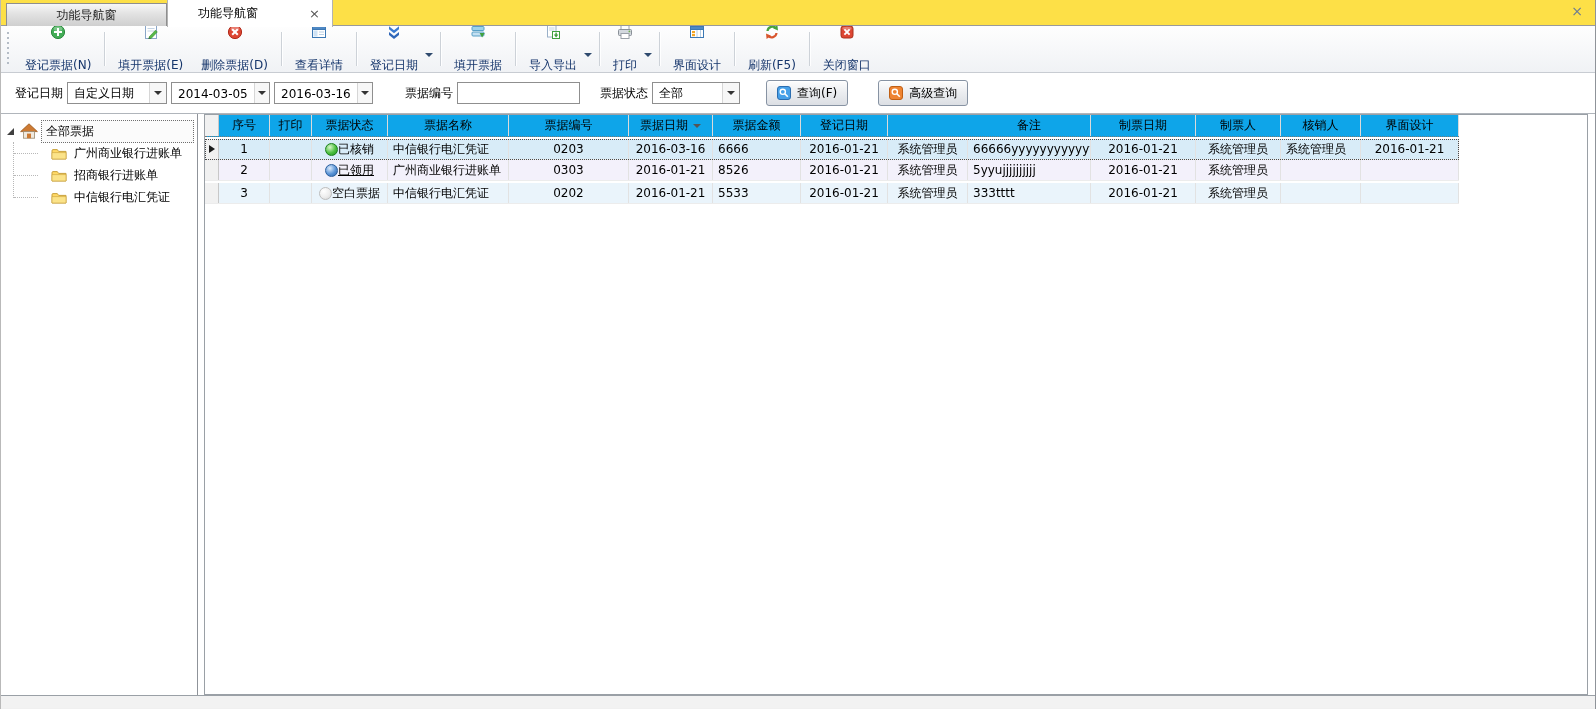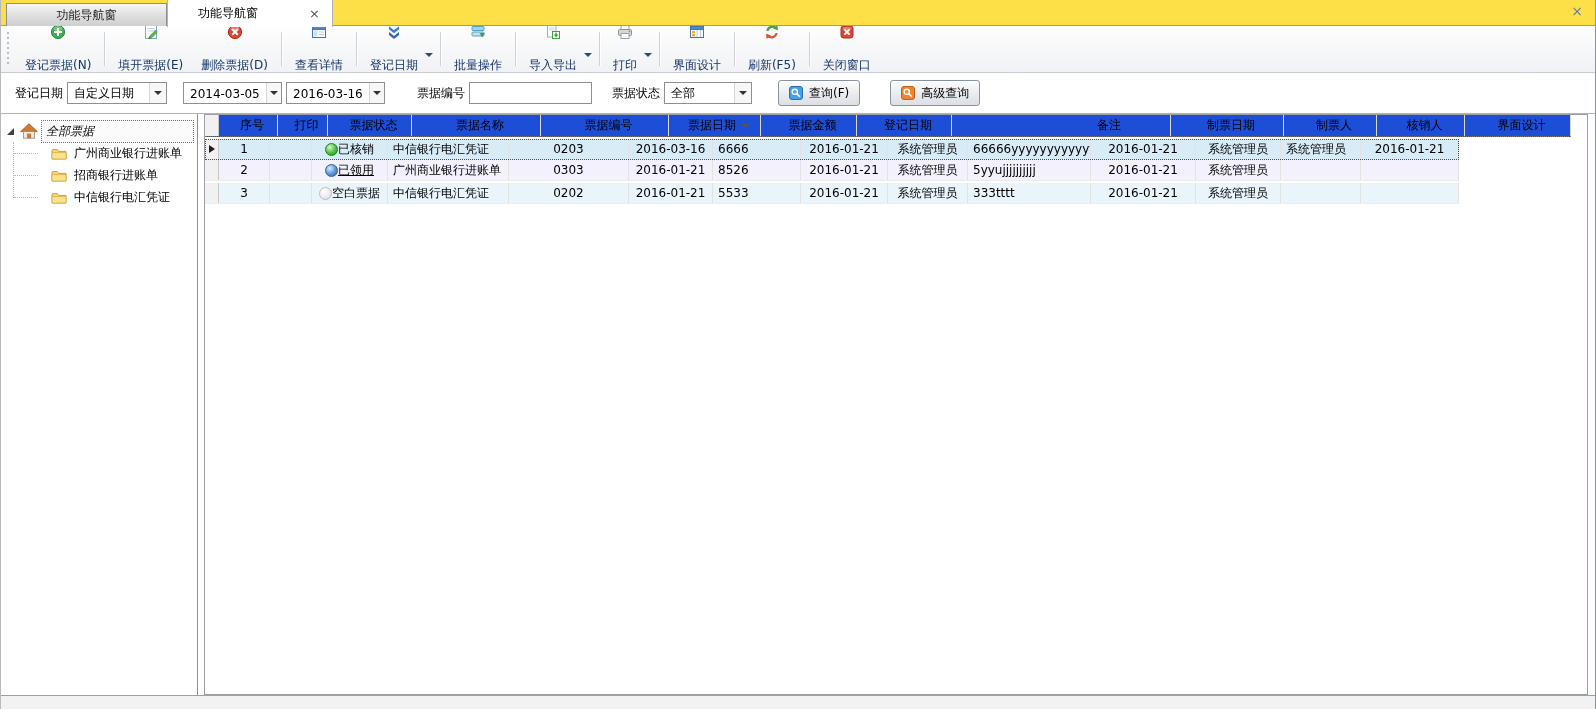--- a/index.html
+++ b/index.html
@@ -49,30 +49,30 @@
   .main { position:relative; height:582px; background:#fff; border-top:1px solid #b0b5bb; }
   .bottomstrip { height:13px; background:#f2f2f2; border-top:1px solid #9aa0a6; }
 
   
   .sidebar { position:absolute; left:0; top:0; width:197px; height:100%; background:#fff;
     border-right:1px solid #8f9399; }
   .tree { position:relative; padding-top:6px; }
   .tree-root { display:flex; align-items:center; height:22px; padding-left:6px; }
   .expander { width:0; height:0; border-left:7px solid transparent; border-bottom:7px solid #404040; margin-right:6px; }
   .home-ic { width:18px; height:16px; margin-right:3px; }
-  .root-label { flex:1; margin-right:3px; border:1px dotted #6f6f6f; background:#fbfbfb; padding:2px 4px;font-style:italic; }
+  .root-label { flex:1; margin-right:3px; border:1px dotted #6f6f6f; background:#fbfbfb; padding:2px 4px; }
   .vline { position:absolute; left:12px; top:28px; height:56px; border-left:1px dotted #b8b8b8; }
   .tree-item { position:relative; display:flex; align-items:center; gap:7px; height:22px; padding-left:50px; }
   .tree-item::before { content:""; position:absolute; left:13px; top:50%; width:24px; border-top:1px dotted #b8b8b8; }
   .folder-ic { width:16px; height:13px; flex:0 0 auto; }
 
   
   .gridpanel { position:absolute; left:203px; right:7px; top:0; height:100%;
     border:1px solid #9aa0a6; background:#fff; overflow:hidden; }
-  .ghead { display:inline-flex; height:22px; background:#1d4ed8; border-bottom:1px dotted #767676;gap:8px; }
+  .ghead { display:inline-flex; height:22px; background:#0ea5e9; border-bottom:1px dotted #767676; }
   .hcell { display:flex; align-items:center; justify-content:center; border-right:1px solid #dadada;
     white-space:nowrap; overflow:hidden; }
   .hcell.indh { background:#f1f1f1; border-right:1px solid #c8c8c8; }
   .sort { width:0; height:0; border:4px solid transparent; border-top-color:#555; margin:4px 0 0 5px; }
   .grow { display:inline-flex; height:21px; border-bottom:1px solid #ececec; }
   .grow:nth-child(even) { background:#f3f1fb; }
   .grow:nth-child(odd)  { background:#eaf4fb; }
   .grow.selected { background:#d8ecf8; outline:1px dotted #4a4a4a; outline-offset:-1px; }
   .gcell { display:flex; align-items:center; padding:0 5px; border-right:1px solid #e2e2e2;
     white-space:nowrap; overflow:hidden; }
@@ -162,21 +162,21 @@
         <span class="dd"></span>
       </div>
       <div class="tsep"></div>
       <div class="tbtn-wrap">
         <div class="tbtn">
           <span class="ticon"><svg width="16" height="16" viewBox="0 0 16 16">
               <rect x="2" y="2.5" width="12" height="4" rx="1" fill="#9fd3ea" stroke="#58a0c6"></rect>
               <rect x="2" y="8" width="12" height="4" rx="1" fill="#c4e0f2" stroke="#58a0c6"></rect>
               <polygon points="9.6,9 14.6,9 12.1,13.6" fill="#3fa03f"></polygon>
             </svg></span>
-          <span class="tlabel">批量操作</span>
+          <span class="tlabel">填开票据</span>
         </div>
       </div>
       <div class="tsep"></div>
       <div class="tbtn-wrap">
         <div class="tbtn">
           <span class="ticon"><svg width="16" height="16" viewBox="0 0 16 16">
               <rect x="2.5" y="1.5" width="8.5" height="11.5" fill="#fff" stroke="#9ab0c8"></rect>
               <line x1="4" y1="4" x2="9.5" y2="4" stroke="#c4d4e4"></line>
               <line x1="4" y1="6" x2="9.5" y2="6" stroke="#c4d4e4"></line>
               <rect x="7.5" y="7.5" width="7" height="7" fill="#fff" stroke="#3fa03f"></rect>
@@ -240,21 +240,21 @@
     </div>
 
   <div class="filterbar">
     <span class="flabel" style="margin-left:14px">登记日期</span>
     <div class="combo" style="margin-left:4px;width:100px">
       <span class="val">自定义日期</span>
       <span class="arrow-box">
           <span class="tri-down"></span>
         </span>
     </div>
-    <div class="combo" style="margin-left:16px;width:99px">
+    <div class="combo" style="margin-left:4px;width:99px">
       <span class="val">2014-03-05</span>
       <span class="arrow-box">
           <span class="tri-down"></span>
         </span>
     </div>
     <div class="combo" style="margin-left:4px;width:99px">
       <span class="val">2016-03-16</span>
       <span class="arrow-box">
           <span class="tri-down"></span>
         </span>

